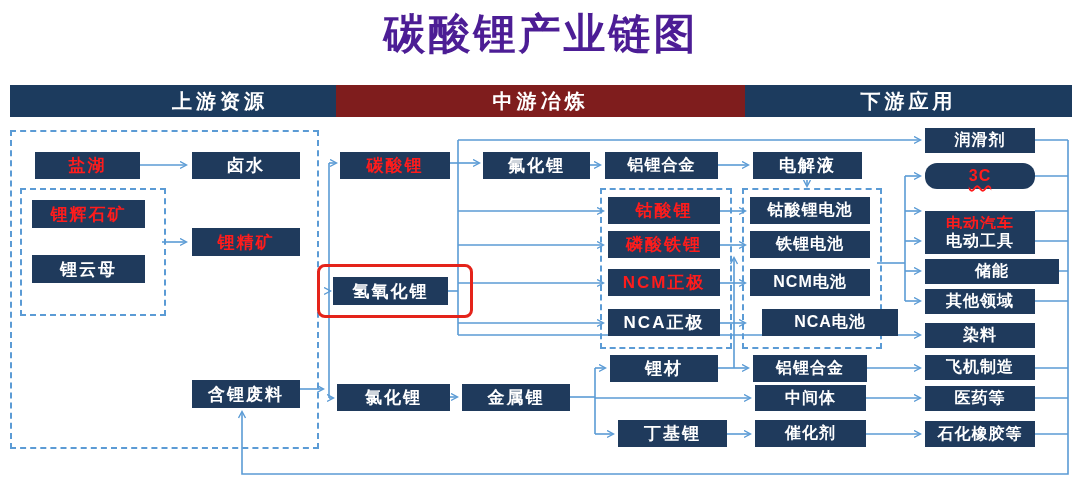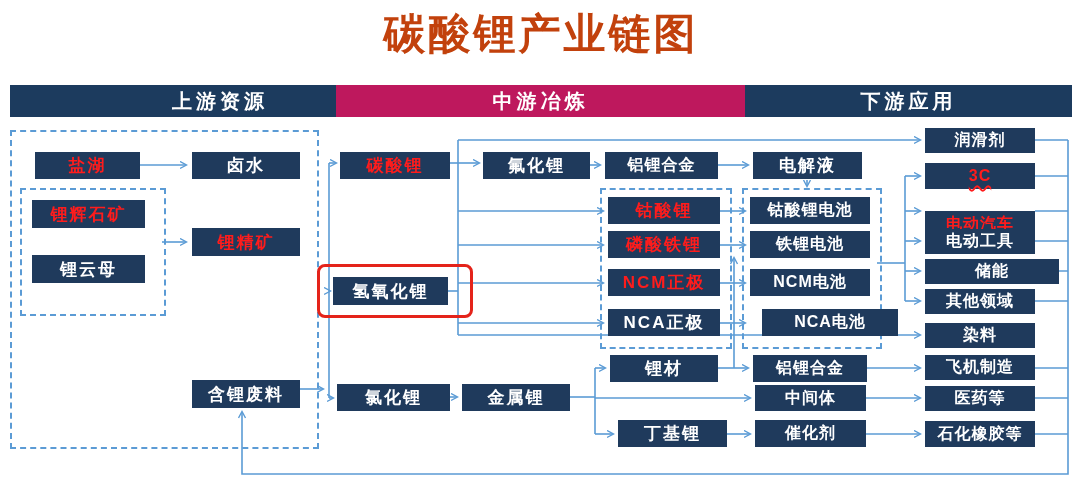--- a/index.html
+++ b/index.html
@@ -1,28 +1,28 @@
 <!DOCTYPE html>
 <html><head>
 <meta charset="utf-8">
 <style>
   html,body{margin:0;padding:0;background:#ffffff;}
   #canvas{position:relative;width:1082px;height:484px;background:#ffffff;overflow:hidden;
           font-family:"Liberation Sans","DejaVu Sans",sans-serif;}
   #title{position:absolute;left:0;top:6px;width:100%;text-align:center;
-         font-size:42px;font-weight:900;color:#c2410c;letter-spacing:3px;}
+         font-size:42px;font-weight:900;color:#4c1d95;letter-spacing:3px;}
   .hseg{position:absolute;top:85px;height:32px;display:flex;align-items:center;justify-content:center;
         color:#fff;font-size:20px;font-weight:bold;letter-spacing:4px;}
   .hdark{background:#1c3b5e;}
-  .hmed{background:#be185d;}
+  .hmed{background:#7f1d1d;}
   .nd{position:absolute;background:#1f3a5c;color:#fff;font-weight:bold;font-size:17px;
       display:flex;align-items:center;justify-content:center;letter-spacing:2px;white-space:nowrap;}
   .sm{font-size:16px;letter-spacing:1px;}
   .red{color:#fe1c1c;}
-  .wavy{text-decoration:underline wavy #fe1c1c 1.5px;text-underline-offset:4px;}
+  .wavy{text-decoration:underline wavy #fe1c1c 1.5px;text-underline-offset:4px;border-radius:12px;}
   .gbox{position:absolute;border:2px dashed #5b9bd5;}
   .hl{position:absolute;border:3px solid #e4231a;border-radius:8px;}
   svg{position:absolute;left:0;top:0;}
   .ln{stroke:#5b9bd5;stroke-width:1.6;fill:none;}
 </style>
 </head>
 <body>
 
 <div id="canvas">
 

